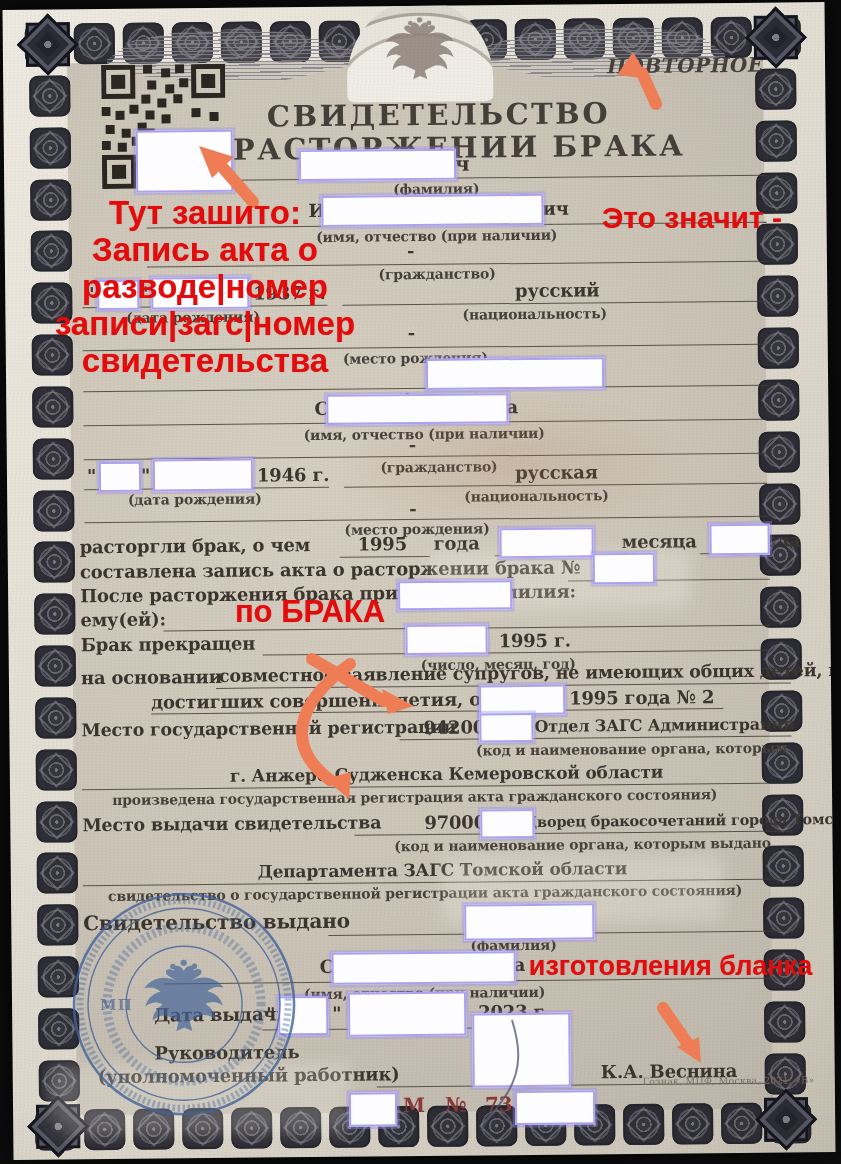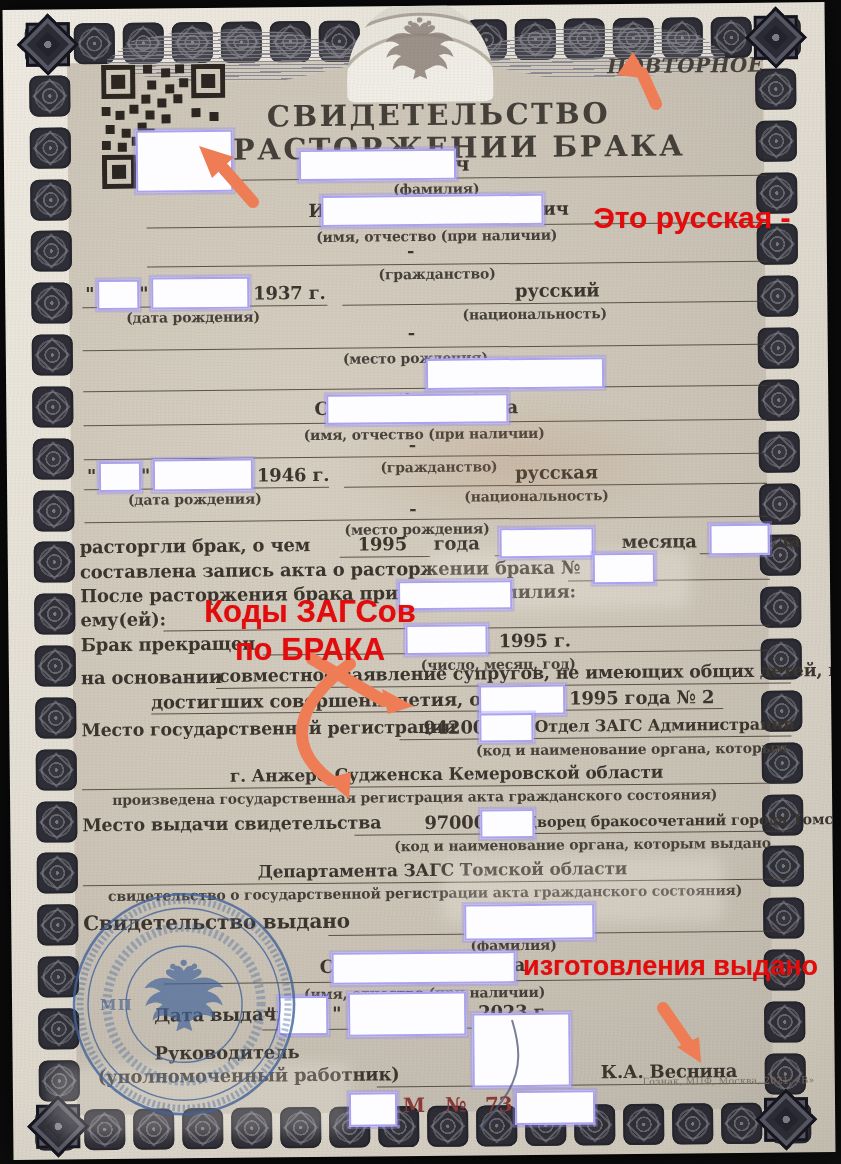--- a/index.html
+++ b/index.html
@@ -397,23 +397,29 @@
     <g fill="#ee7c55">
       <polygon points="633,52 617,75 649,79"></polygon>
       <polygon points="199,146 212,178 234,157"></polygon>
       <polygon points="414,706 382,689 388,714"></polygon>
       <polygon points="349,799 325,779 351,772"></polygon>
       <polygon points="701,1063 677,1047 699,1037"></polygon>
     </g>
     <path d="M512 1020 C 520 1046 522 1068 508 1092 C 498 1108 486 1120 481 1130" stroke="#4c5272" stroke-width="2" fill="none" opacity=".75"></path>
   </svg>
 
+  <div class="note" style="left:40px;top:194px;width:330px;font-size:33px;line-height:37px;">
+    <div>Тут зашито:</div>
+    <div>Запись акта о</div>
+    <div>разводе|номер</div>
+    <div>записи|загс|номер</div>
+    <div>свидетельства</div>
+  </div>
   <div class="note" style="left:572px;top:200px;width:240px;font-size:30px;line-height:36px;">
-    <div>Это русская -</div>
+    <div>Это значит -</div>
   </div>
   <div class="note" style="left:170px;top:593px;width:280px;font-size:31px;line-height:38px;">
-    <div>Коды ЗАГСов</div>
     <div>по БРАКА</div>
   </div>
   <div class="note" style="left:500px;top:950px;width:341px;font-size:27px;line-height:32px;">
-    <div>изготовления выдано</div>
+    <div>изготовления бланка</div>
   </div>
 </div>
 
 </body></html>

